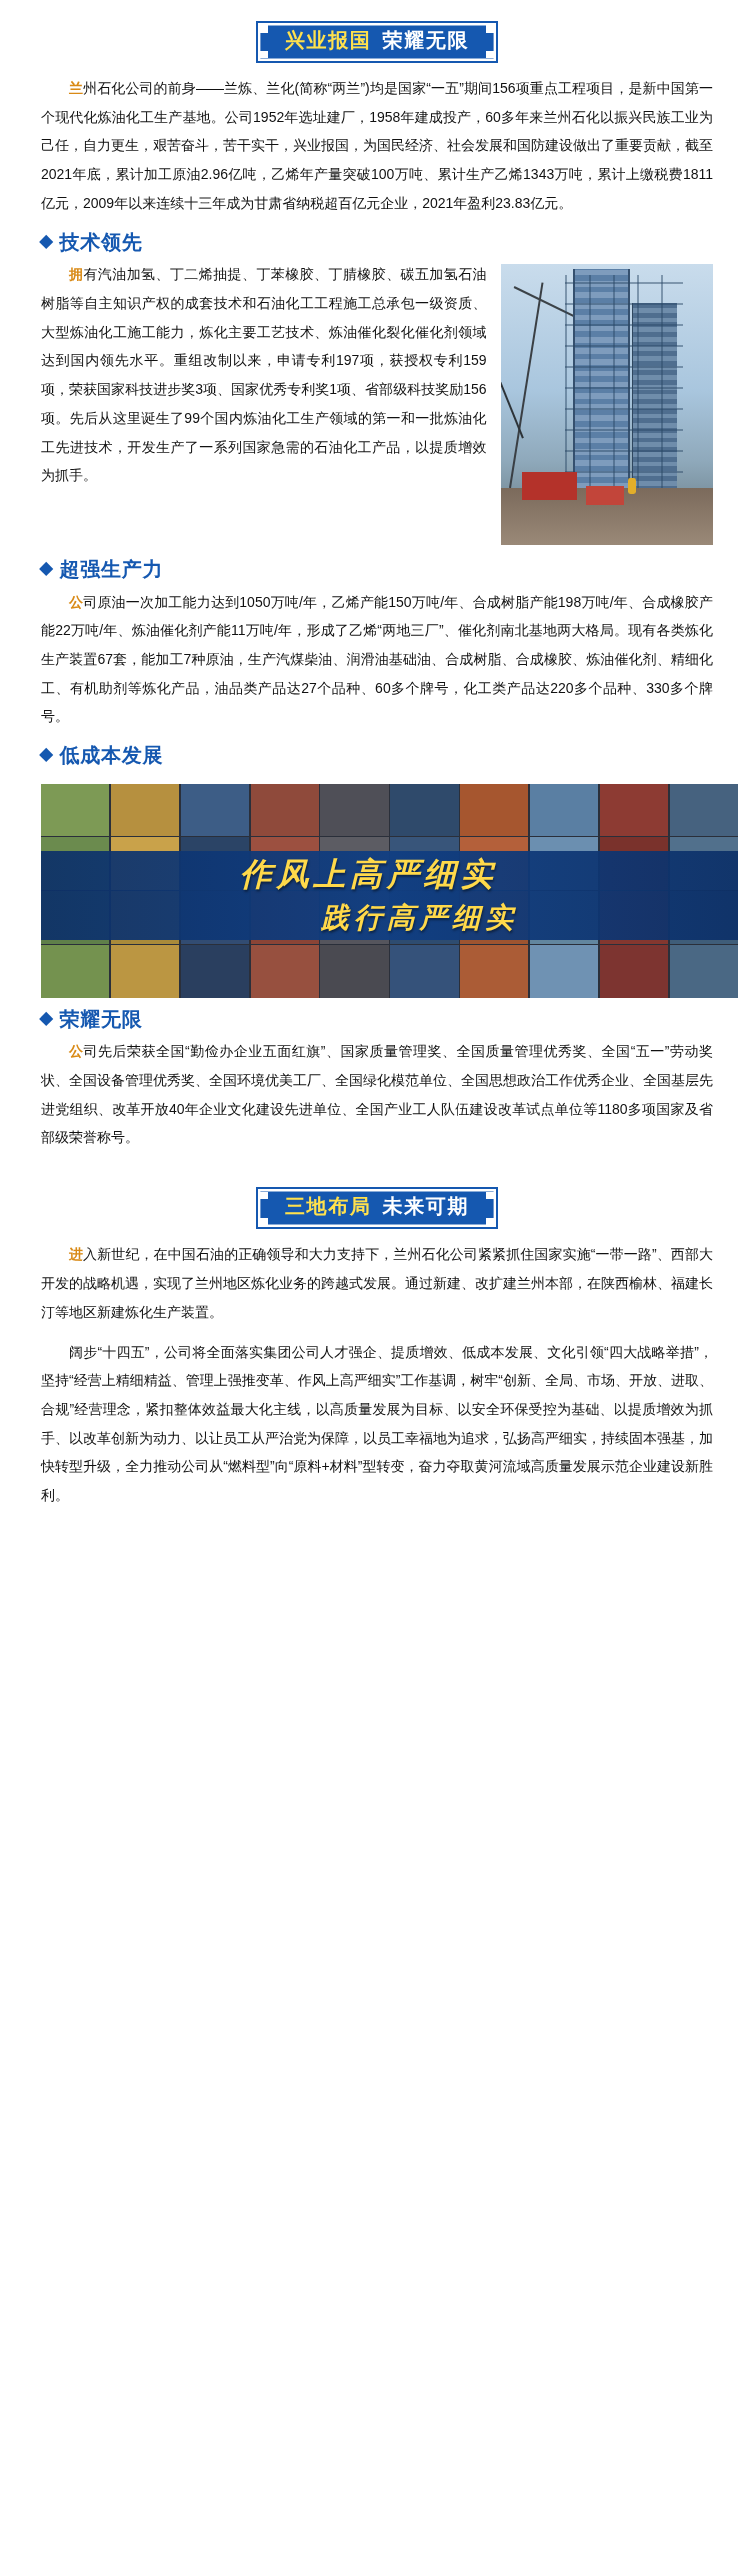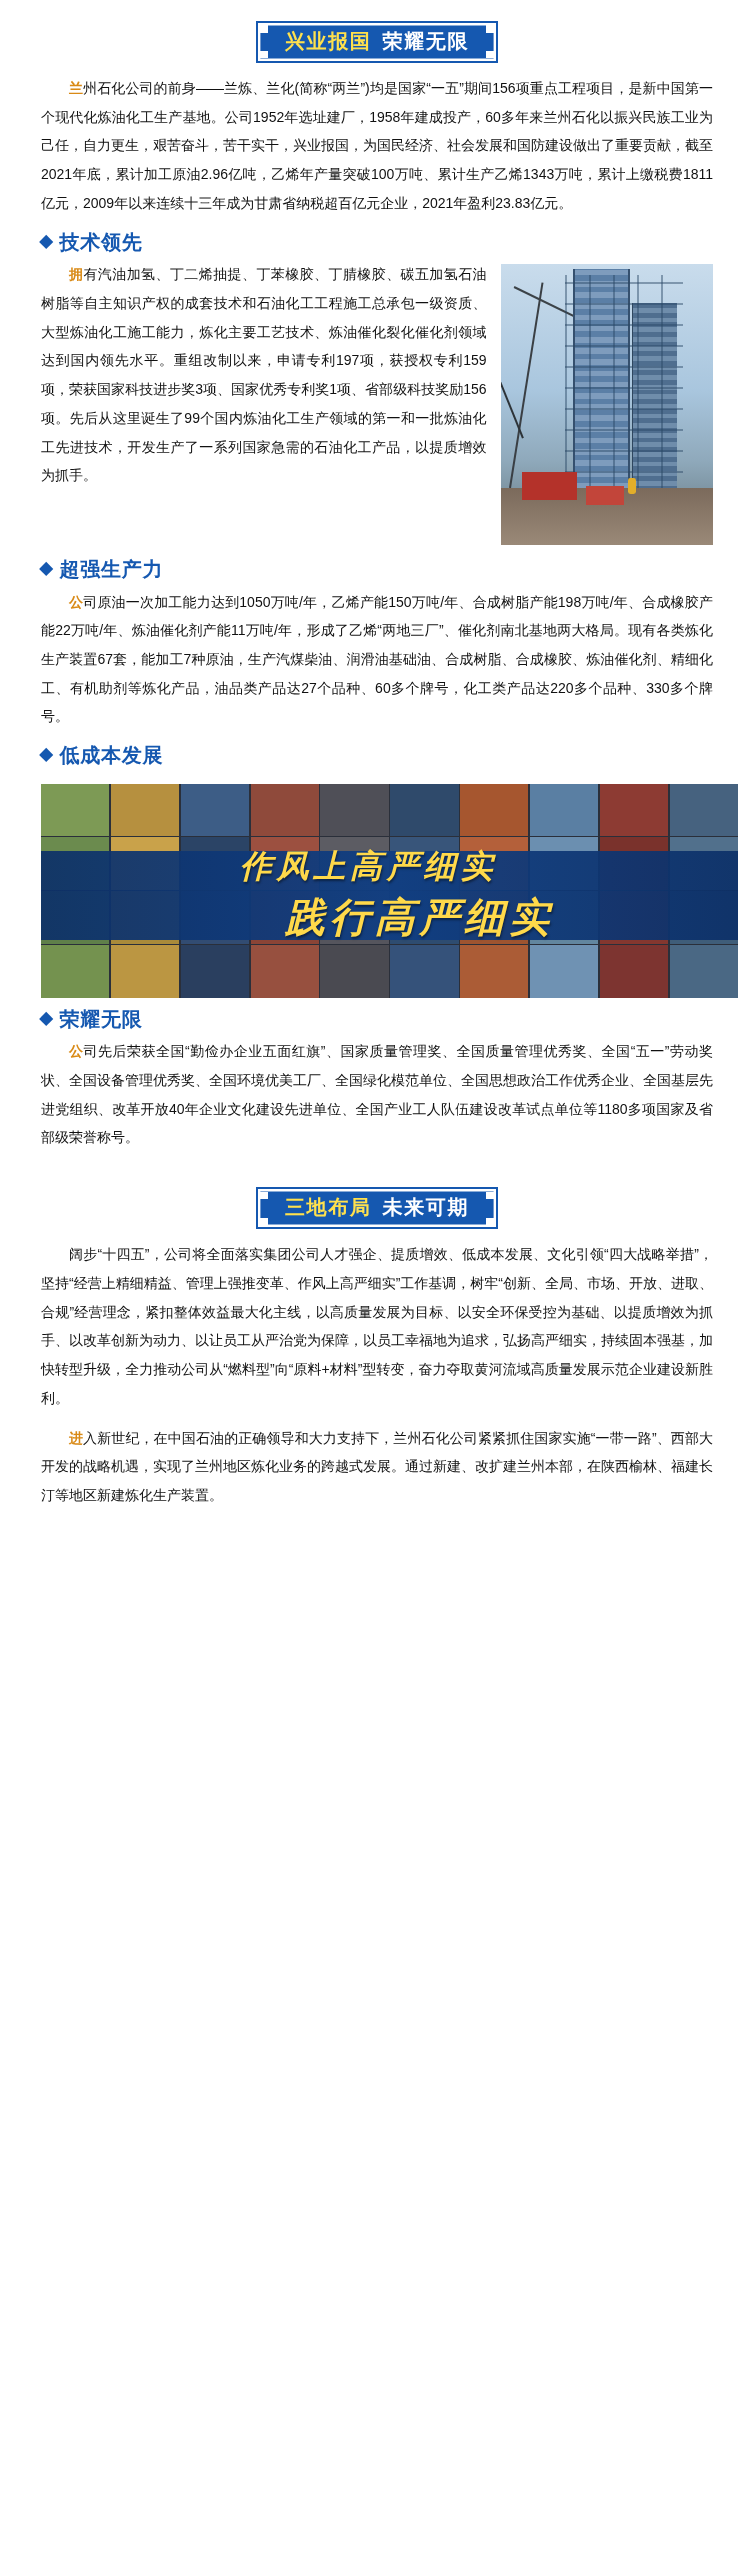--- a/index.html
+++ b/index.html
@@ -18,20 +18,21 @@
     min-height: 2576px;
     background: #ffffff;
     padding: 0 0 24px 0;
     position: relative;
   }
 
   
   .banner-wrap {
     text-align: center;
     padding: 21px 0 11.2px 0;
+    font-family: Liberation Mono, monospace;
   }
   .banner {
     display: inline-block;
     position: relative;
     padding: 5.6px 27px 7.2px 27px;
     background: #1558b0;
     color: #ffffff;
     font-size: 20px;
     font-weight: bold;
     letter-spacing: 1.6px;
@@ -205,21 +206,21 @@
   .slogan1, .slogan2 {
     color: #ffd94a;
     font-family: "Liberation Serif", "DejaVu Serif", serif;
     font-weight: bold;
     font-style: italic;
     letter-spacing: 4.8px;
     white-space: nowrap;
     text-shadow: 0.8px 1.6px 2.4px rgba(0,0,0,0.45);
   }
   .slogan1 { font-size: 32px; margin-bottom: 1.6px; transform: translateX(-21px); }
-  .slogan2 { font-size: 40px; transform: translateX(30px); font-family: Liberation Serif, serif; }
+  .slogan2 { font-size: 28px; transform: translateX(30px); font-family: Liberation Serif, serif; }
 
   
   .banner-wrap.second { padding-top: 24px; }
   .tail { padding-bottom: 8px; }
 
   .clearfix::after { content: ""; display: block; clear: both; }
 </style>
 </head>
 <body>
 
@@ -336,18 +337,18 @@
     <div class="banner">
       <span class="banner-corner bc-tl"></span>
       <span class="banner-corner bc-tr"></span>
       <span class="banner-corner bc-bl"></span>
       <span class="banner-corner bc-br"></span>
       <span class="b1">三地布局</span><span class="b2">未来可期</span>
     </div>
   </div>
 
   <div class="content tail">
+    <p class="para"><span class="lead-char">进</span><span>入新世纪，在中国石油的正确领导和大力支持下，兰州石化公司紧紧抓住国家实施“一带一路”、西部大开发的战略机遇，实现了兰州地区炼化业务的跨越式发展。通过新建、改扩建兰州本部，在陕西榆林、福建长汀等地区新建炼化生产装置。</span></p>
     <p class="para"><span>阔步“十四五”，公司将全面落实集团公司人才强企、提质增效、低成本发展、文化引领“四大战略举措”，坚持“经营上精细精益、管理上强推变革、作风上高严细实”工作基调，树牢“创新、全局、市场、开放、进取、合规”经营理念，紧扣整体效益最大化主线，以高质量发展为目标、以安全环保受控为基础、以提质增效为抓手、以改革创新为动力、以让员工从严治党为保障，以员工幸福地为追求，弘扬高严细实，持续固本强基，加快转型升级，全力推动公司从“燃料型”向“原料+材料”型转变，奋力夺取黄河流域高质量发展示范企业建设新胜利。</span></p>
-    <p class="para"><span class="lead-char">进</span><span>入新世纪，在中国石油的正确领导和大力支持下，兰州石化公司紧紧抓住国家实施“一带一路”、西部大开发的战略机遇，实现了兰州地区炼化业务的跨越式发展。通过新建、改扩建兰州本部，在陕西榆林、福建长汀等地区新建炼化生产装置。</span></p>
   </div>
 
 </div>
 
 
 </body></html>

